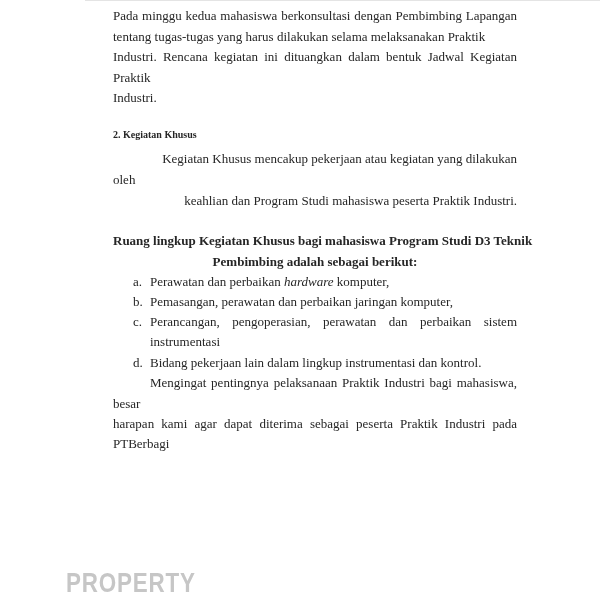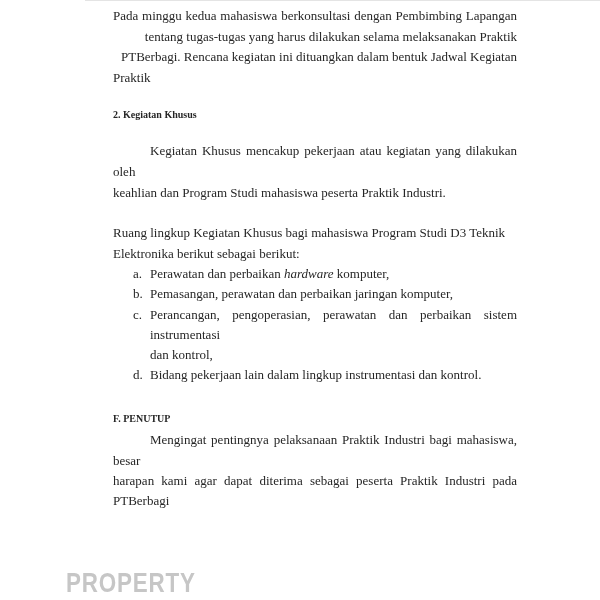--- a/index.html
+++ b/index.html
@@ -46,27 +46,28 @@
 
   .heading {
     margin: 0;
     font-size: 10px;
     font-weight: 700;
     line-height: 20.5px;
     white-space: nowrap;
   }
   .para { margin: 0; }
 
-  .para-intro .line { line-height: 20.5px; text-align: right; }
+  .para-intro .line { line-height: 20.5px; }
   .heading-khusus { margin-top: 16.5px; }
-  .para-khusus { margin-top: 15px; }
-  .para-khusus .line { line-height: 21px; }
+  .para-khusus { margin-top: 2px; }
+  .para-khusus .line { line-height: 21px; text-align: right; }
   .para-scope {
     margin-top: 19px;
-    font-weight: 400;
+    font-weight: 700;
+    text-align: center;
   }
   .para-scope .line { line-height: 21px; }
 
   .list { margin-top: 0; }
   .list .line { line-height: 20.3px; }
   .li {
     position: relative;
     padding-left: 37px;
   }
   .li .marker {
@@ -100,56 +101,55 @@
 <body>
 
 <div class="page">
   <div class="top-artifact"></div>
 
   <div class="content">
 
     <div class="para para-intro">
       <div class="line jl">Pada minggu kedua mahasiswa berkonsultasi dengan Pembimbing Lapangan</div>
       <div class="line">tentang tugas-tugas yang harus dilakukan selama melaksanakan Praktik</div>
-      <div class="line jl">PTBerbagi. Rencana kegiatan ini dituangkan dalam bentuk Jadwal Kegiatan Praktik</div>
+      <div class="line jl">Industri. Rencana kegiatan ini dituangkan dalam bentuk Jadwal Kegiatan Praktik</div>
+      <div class="line">Industri.</div>
     </div>
 
     <h3 class="heading heading-khusus">2. Kegiatan Khusus</h3>
 
     <div class="para para-khusus">
       <div class="line jl ind">Kegiatan Khusus mencakup pekerjaan atau kegiatan yang dilakukan oleh</div>
       <div class="line">keahlian dan Program Studi mahasiswa peserta Praktik Industri.</div>
     </div>
 
     <div class="para para-scope">
       <div class="line">Ruang lingkup Kegiatan Khusus bagi mahasiswa Program Studi D3 Teknik</div>
-      <div class="line">Elektronika berikut sebagai berikut:</div>
+      <div class="line">Pembimbing adalah sebagai berikut:</div>
     </div>
 
     <div class="list">
       <div class="li">
         <span class="marker">a.</span>
         <div class="line"><span>Perawatan dan perbaikan </span><em>hardware</em><span> komputer,</span></div>
       </div>
       <div class="li">
         <span class="marker">b.</span>
         <div class="line">Pemasangan, perawatan dan perbaikan jaringan komputer,</div>
       </div>
       <div class="li">
         <span class="marker">c.</span>
         <div class="line jl">Perancangan, pengoperasian, perawatan dan perbaikan sistem instrumentasi</div>
-        <div class="line">dan kontrol,</div>
       </div>
       <div class="li">
         <span class="marker">d.</span>
         <div class="line">Bidang pekerjaan lain dalam lingkup instrumentasi dan kontrol.</div>
       </div>
     </div>
 
-    <h3 class="heading heading-penutup">F. PENUTUP</h3>
 
     <div class="para para-penutup">
       <div class="line jl ind">Mengingat pentingnya pelaksanaan Praktik Industri bagi mahasiswa, besar</div>
       <div class="line jl">harapan kami agar dapat diterima sebagai peserta Praktik Industri pada PTBerbagi</div>
 
     </div>
 
   </div>
 
   <div class="watermark">PROPERTY</div>

